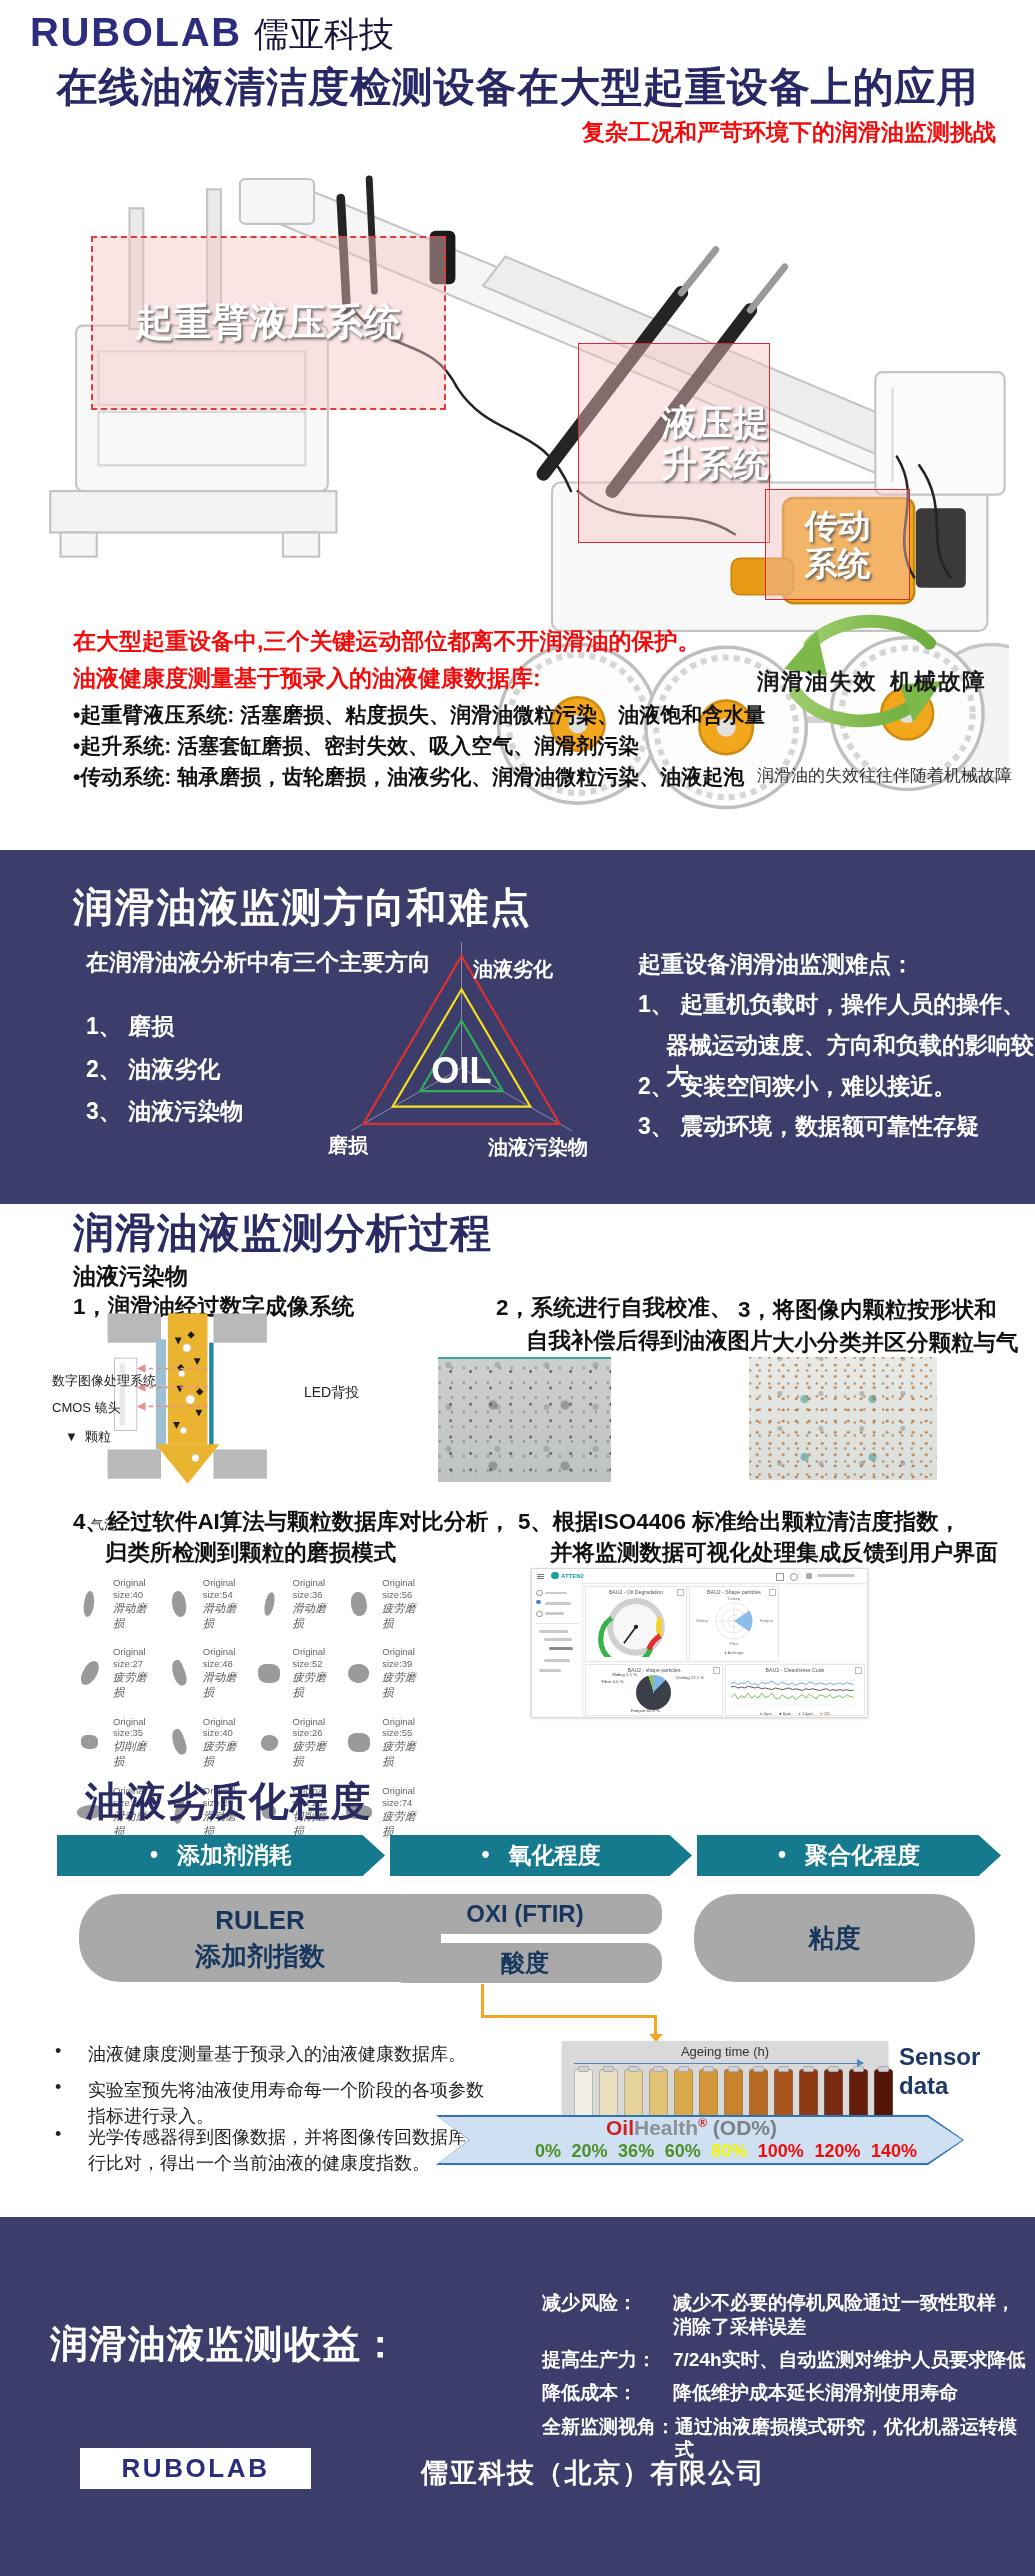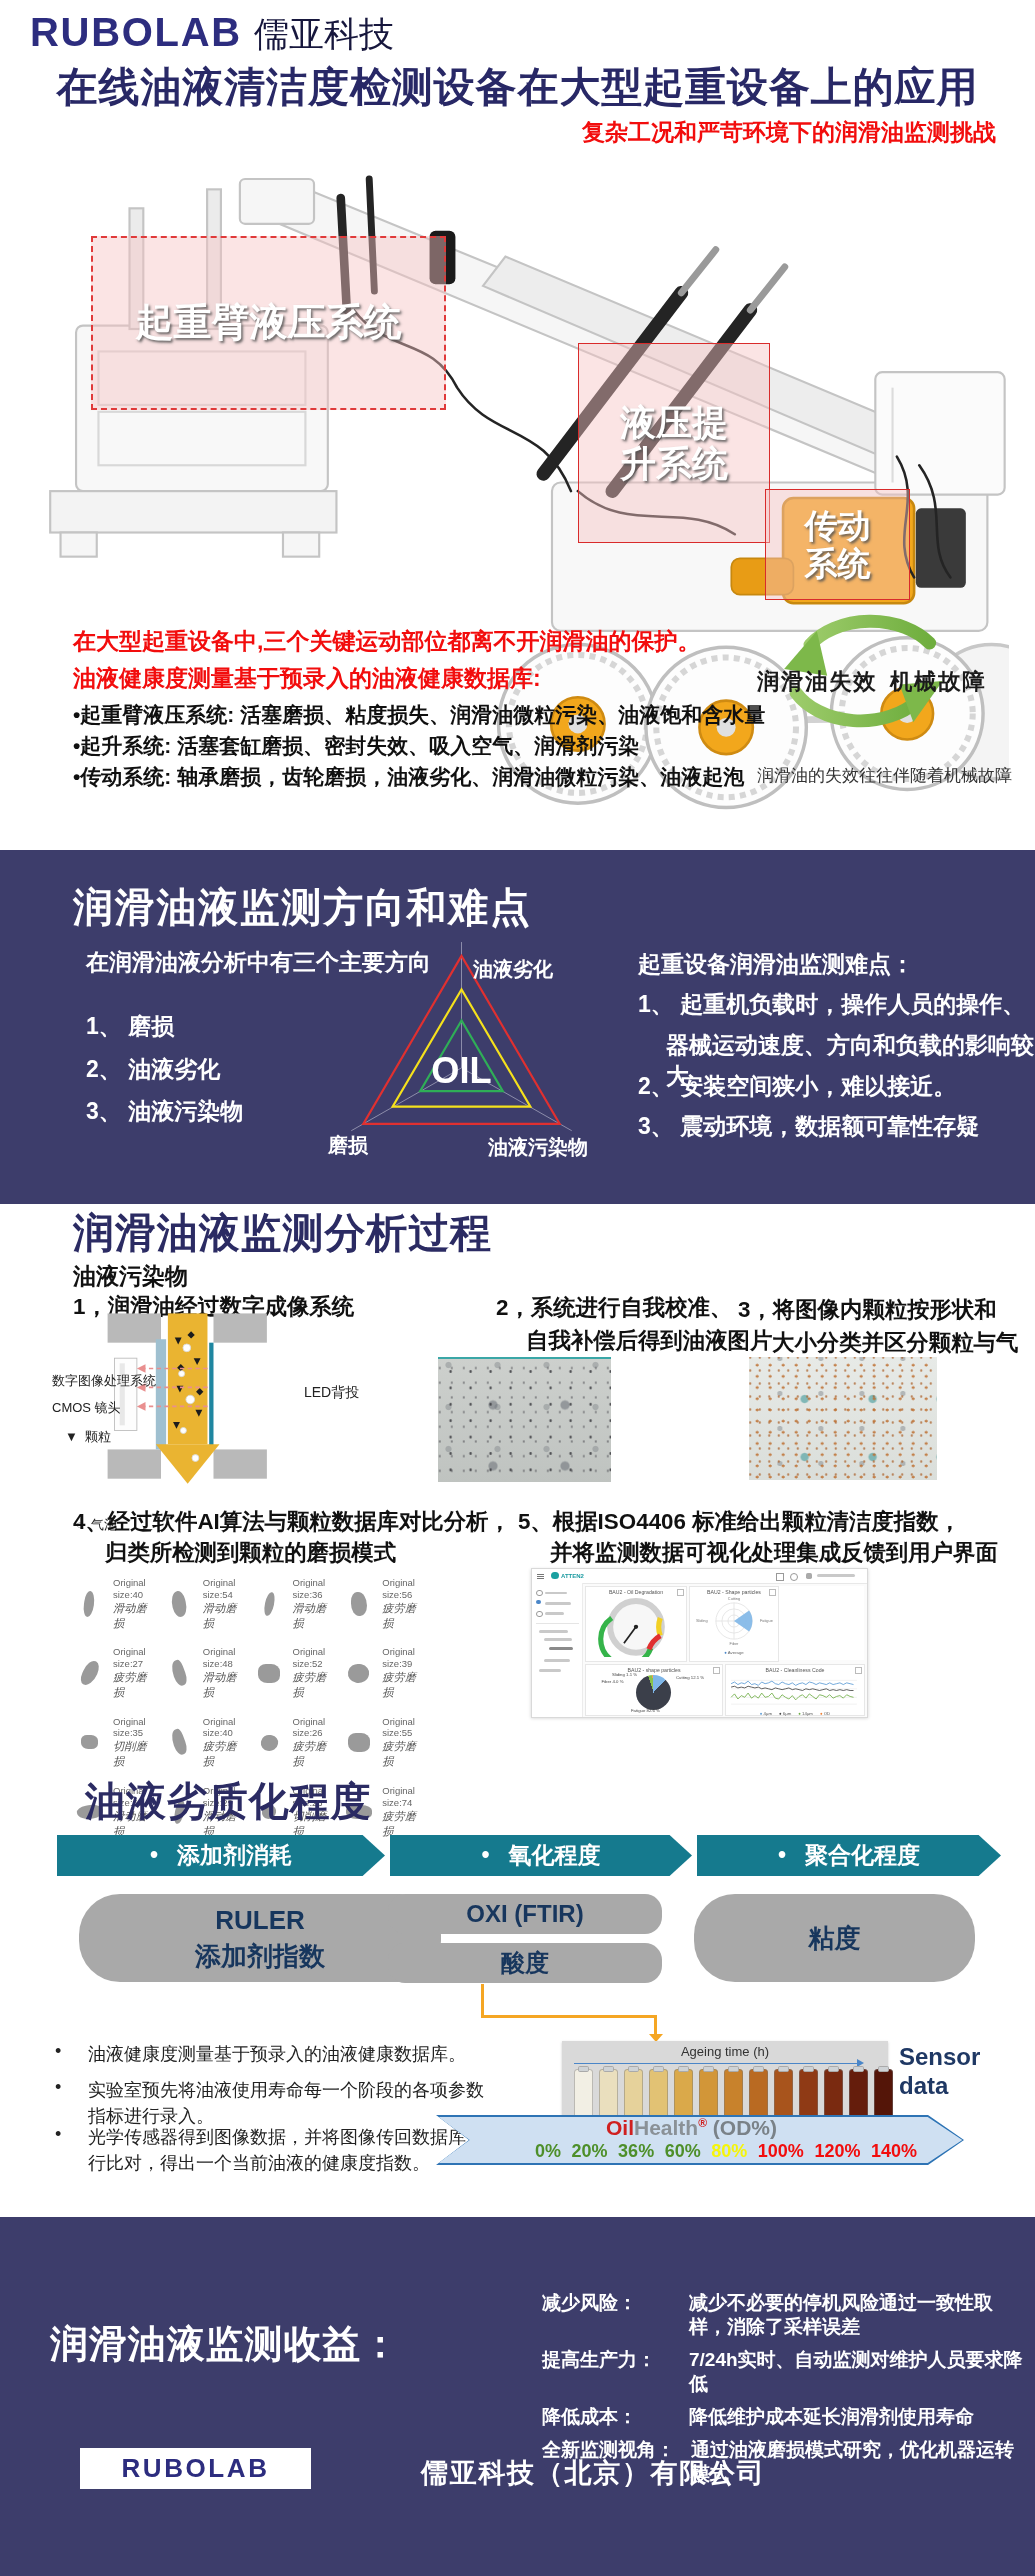--- a/index.html
+++ b/index.html
@@ -85,21 +85,21 @@
   .pill{background:#a9a9a9;color:#17365d;font-weight:bold;display:flex;flex-direction:column;align-items:center;justify-content:center;text-align:center;}
   .dbullet{font-size:18px;color:#222;line-height:1.45;}
   .vial{width:17px;height:48px;border-radius:3.5px 3.5px 4.3px 4.3px;border:0.9px solid rgba(120,120,120,.45);position:relative;}
   .vial::before{content:"";position:absolute;left:2.6px;top:-4.3px;right:2.6px;height:4.3px;background:#cfd3d6;border:0.9px solid #aaa;border-radius:1.7px;}
   .bluearrow-outer{background:#2e74b5;clip-path:polygon(0 0,calc(100% - 36px) 0,100% 50%,calc(100% - 36px) 100%,0 100%,33px 50%);}
   .bluearrow-inner{position:absolute;left:1.7px;top:1.7px;right:1.7px;bottom:1.7px;background:#cfe0f2;clip-path:polygon(0 0,calc(100% - 35px) 0,100% 50%,calc(100% - 35px) 100%,0 100%,32px 50%);}
   .pct{font-size:18px;font-weight:bold;}
   .pct-g{color:#4e8f2a;} .pct-y{color:#f5f50a;} .pct-r{color:#f20d0d;}
   
   .ben-title{font-size:38px;font-weight:bold;color:#fff;letter-spacing:0.9px;}
-  .ben-row{display:flex;margin-bottom:9.5px;color:#fff;font-size:19px;font-weight:bold;line-height:1.25;gap:16px;}
+  .ben-row{display:flex;margin-bottom:9.5px;color:#fff;font-size:19px;font-weight:bold;line-height:1.25;}
   .ben-label{flex:0 0 131px;white-space:nowrap;}
   .logo-box{background:#fff;display:flex;align-items:center;justify-content:center;}
 </style>
 </head>
 <body>
 
 <div id="poster">
 
   <div class="abs" style="left:30px;top:10.4px;">
     <span class="brand-en">RUBOLAB</span><span class="brand-cn">儒亚科技</span>
@@ -169,21 +169,21 @@
         <circle r="76" fill="none" stroke="#d6d6d6" stroke-width="7" stroke-dasharray="7 6"></circle>
         <circle r="30" fill="#f2a71c" stroke="#cf8b12" stroke-width="3"></circle>
         <circle r="11" fill="#e0e0e0"></circle>
       </g>
     </g>
   </svg>
 
   <div class="abs sysbox" style="left:91px;top:236px;width:351px;height:170px;border:2.6px dashed #e03a3a;">
     <span style="font-size:38px;">起重臂液压系统</span>
   </div>
-  <div class="abs sysbox" style="left:578px;top:343px;width:190px;height:198px;border:1.7px solid #d92b2b;">
+  <div class="abs sysbox" style="left:578px;top:343px;width:190px;height:198px;border:1.7px solid #d92b2b;align-items:flex-end;">
     <span style="font-size:36px;">液压提</span>
     <span style="font-size:36px;">升系统</span>
   </div>
   <div class="abs sysbox" style="left:765px;top:489px;width:143px;height:109px;border:1.7px solid #d92b2b;">
     <span style="font-size:33px;">传动</span>
     <span style="font-size:33px;">系统</span>
   </div>
 
   <div class="abs intro-red" style="left:73px;top:626px;">在大型起重设备中,三个关键运动部位都离不开润滑油的保护。</div>
   <div class="abs intro-red" style="left:73px;top:663px;">油液健康度测量基于预录入的油液健康数据库:</div>

